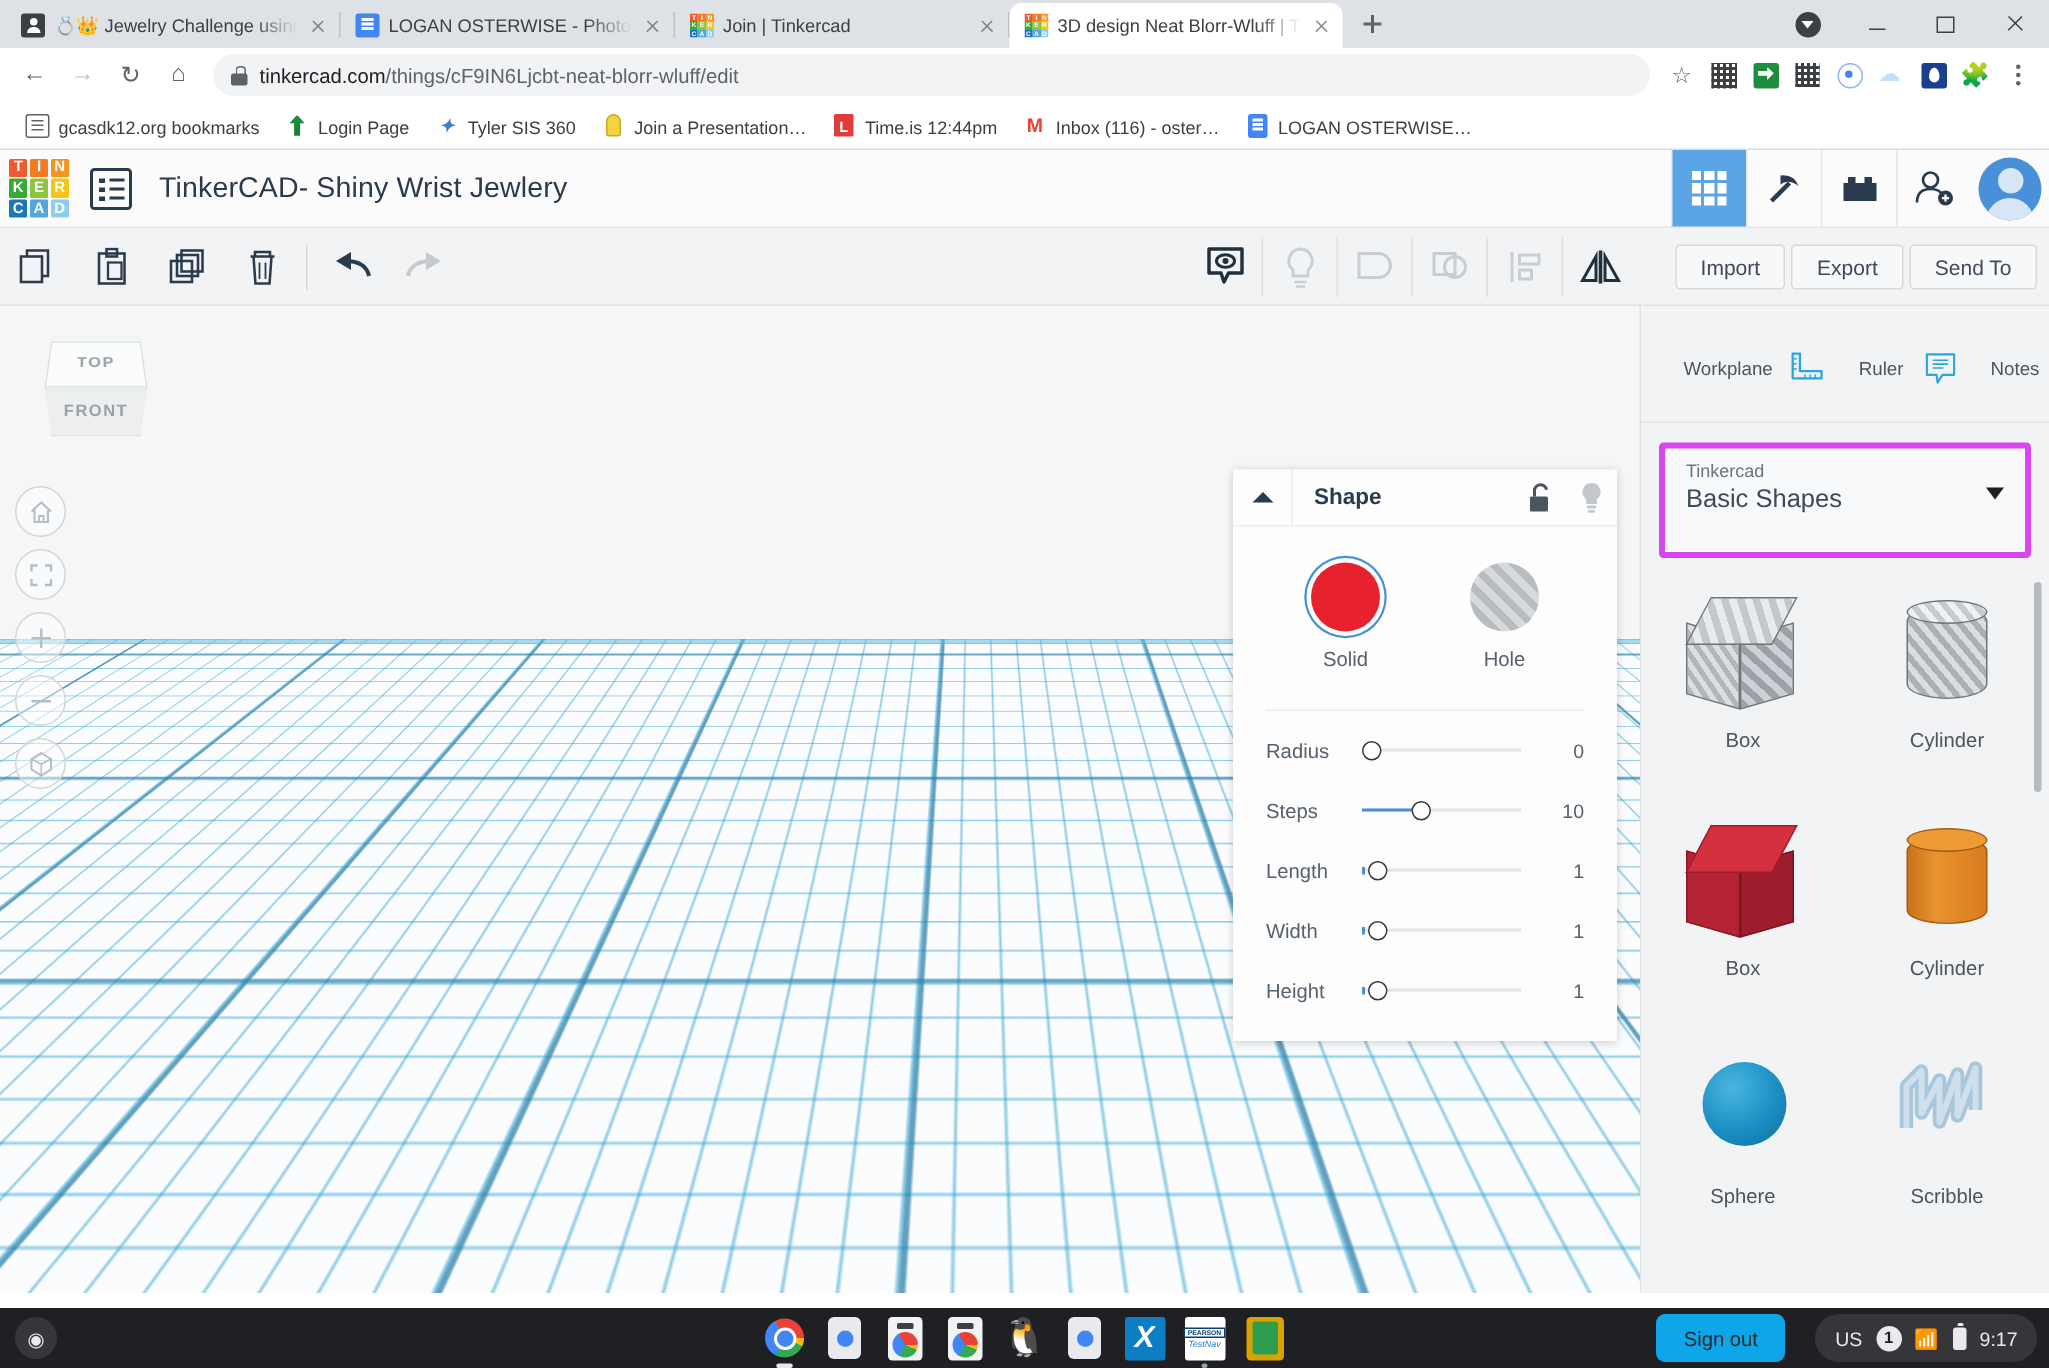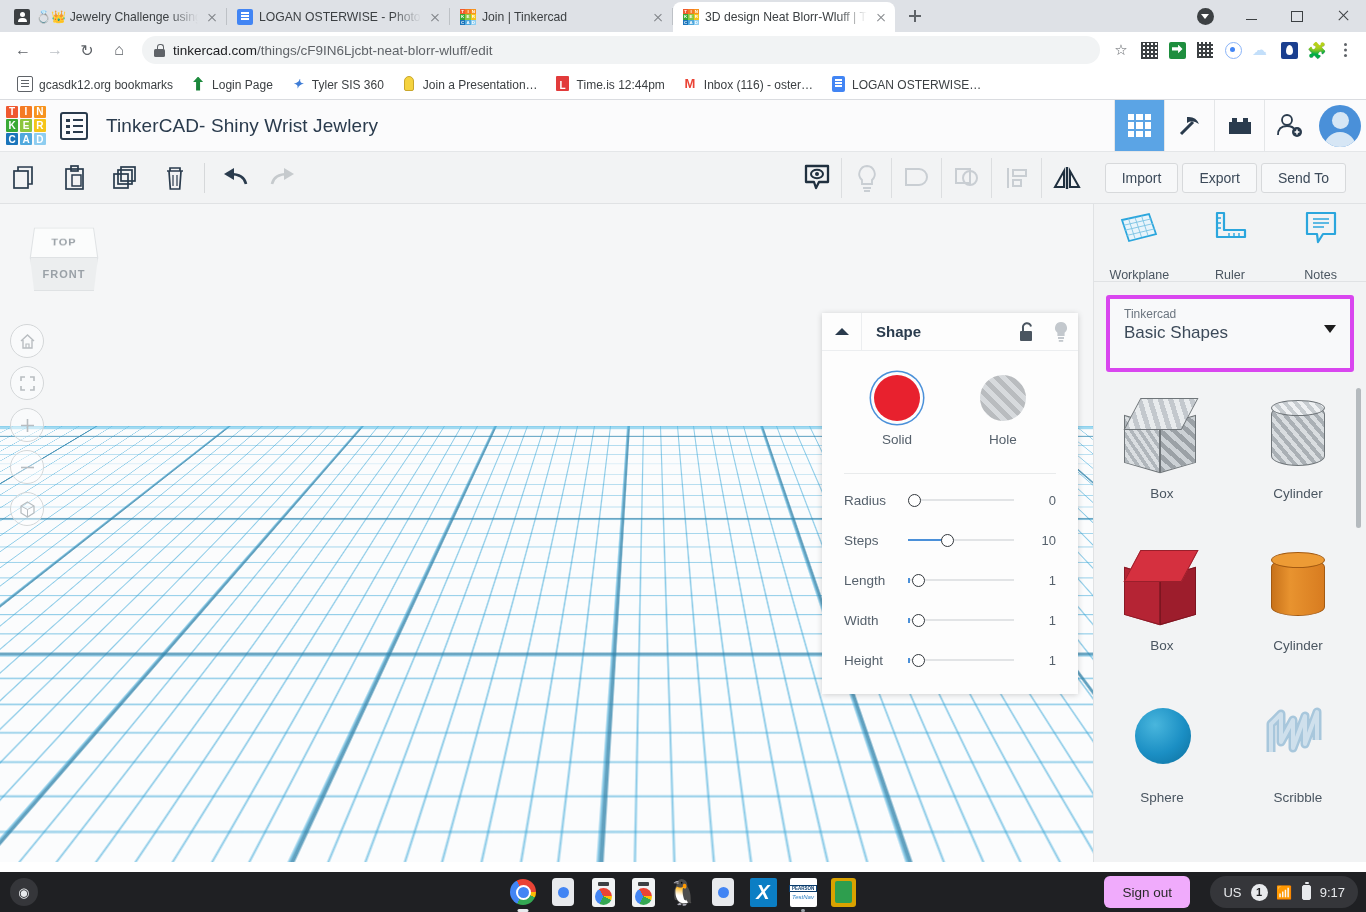--- a/index.html
+++ b/index.html
@@ -122,21 +122,21 @@
   .avatar { width:42px;height:42px;border-radius:50%;background:#4a90d9;position:relative;overflow:hidden;}
   .avatar::before{content:"";position:absolute;left:12.5px;top:7px;width:17px;height:17px;border-radius:50%;background:#d6e6f5;}
   .avatar::after{content:"";position:absolute;left:5px;top:27px;width:32px;height:22px;border-radius:16px 16px 0 0;background:#d6e6f5;}
 
   .tc-toolbar { height:52px; background:#f2f3f4; display:flex; align-items:center; position:relative; border-bottom:1px solid #e0e2e4;}
   .tb-ic { width:50px;height:52px;display:flex;align-items:center;justify-content:center;color:#2a3b4d; }
   .tb-sep { width:1px;height:30px;background:#d6d8da;margin:0 4px;}
   .tb-center { position:absolute; left:792px; top:0; height:52px; display:flex; align-items:center; }
   .tb-cell { width:50px;height:40px;display:flex;align-items:center;justify-content:center; border-right:1px solid #dcdee0;}
   .tb-cell:last-child { border-right:none; }
-  .tb-right { position:absolute; right:20px; top:0; height:52px; display:flex; align-items:center; gap:4px; }
+  .tb-right { position:absolute; right:8px; top:0; height:52px; display:flex; align-items:center; gap:4px; }
   .tb-btn { height:30px;padding:0 16px;background:#f7f8f9;border:1px solid #d7d9db;border-radius:3px;
             font-size:14px;color:#3c4a59;display:flex;align-items:center;justify-content:center;}
 
   
   #canvas { position:absolute; top:104px; left:0; width:1093px; height:658px; background:#f5f6f7; overflow:hidden;}
   .plane { position:absolute; left:-170px; top:222px; width:1640px; height:820px;
            background:
             repeating-linear-gradient(90deg, rgba(49,163,214,.55) 0 1px, transparent 1px 16.6px),
             repeating-linear-gradient(0deg, rgba(49,163,214,.5) 0 1px, transparent 1px 16.6px),
             #fbfcfd;
@@ -197,21 +197,21 @@
   .slider { flex:1; height:20px; position:relative; display:flex;align-items:center; margin-right:8px;}
   .slider .track { position:absolute; left:0; right:0; height:2px; background:#e2e4e6; }
   .slider .fill { position:absolute; left:0; height:2px; background:#4a90d9; }
   .slider .tick { position:absolute; width:2px;height:5px;background:#4a90d9; }
   .slider .knob { position:absolute; width:13px;height:13px;border-radius:50%;background:#fff;border:1.6px solid #33383d; }
   .sp-val { width:34px; text-align:right; font-size:13px; color:#56616c; }
 
   
   #sidebar { position:absolute; left:1093px; top:104px; width:273px; height:658px; background:#f2f3f4; border-left:1px solid #e0e2e4;}
   .sb-tools { height:78px; display:flex; align-items:center; justify-content:space-around; padding-top:6px; border-bottom:1px solid #e0e2e4;}
-  .sb-tool { display:flex;flex-direction:column;align-items:center;gap:22px;width:78px;}
+  .sb-tool { display:flex;flex-direction:row;align-items:center;gap:22px;width:78px;}
   .sb-tool span.lbl { font-size:12.5px; color:#4a5560; }
   .sb-dropdown { margin:13px 12px 10px; background:#f8f9fa; border:4px solid #d946ef; border-radius:3px; padding:8px 14px 25px; position:relative;}
   .sb-dd-sub { font-size:12px; color:#6b757f; }
   .sb-dd-main { font-size:17px; color:#3c4a59; margin-top:2px;}
   .sb-dd-arrow { position:absolute; right:14px; top:26px; width:0;height:0;border-left:6px solid transparent;border-right:6px solid transparent;border-top:8px solid #1d1d1d;}
   .sb-shapes { position:absolute; top:160px; left:0; right:0; bottom:0; overflow:hidden; padding-top:14px;}
   .sb-grid { display:grid; grid-template-columns:1fr 1fr; }
   .sb-item { height:152px; display:flex;flex-direction:column;align-items:center;justify-content:flex-start; padding-top:14px;}
   .sb-item .lbl { font-size:13.5px; color:#4a5560; margin-top:8px;text-align:right;}
   .sb-scroll { position:absolute; right:5px; top:24px; width:5px; height:140px; background:#b5babe; border-radius:3px;}
@@ -263,21 +263,21 @@
   .app-card .ch{width:17px;height:17px;border-radius:50%;margin-top:2px;
      background:conic-gradient(from -30deg,#ea4335 0 33%,#fbbc05 33% 40%,#34a853 40% 66%,#4285f4 66% 100%);}
   .lin-ic{font-size:25px;line-height:25px;}
   .x-ic{width:27px;height:29px;background:#0b7ec4;border-radius:2px;color:#fff;font-size:20px;font-weight:bold;
         display:flex;align-items:center;justify-content:center;font-style:italic;}
   .pear-ic{width:27px;height:29px;background:#fff;border-radius:2px;display:flex;flex-direction:column;align-items:center;justify-content:center;}
   .pear-ic .t{font-size:4.5px;color:#0b3d6e;font-weight:bold;border:1px solid #0b3d6e;padding:0 2px;}
   .pear-ic .b{font-size:6px;color:#2a7fc4;font-style:italic;margin-top:2px;}
   .green-ic{width:25px;height:29px;background:#d9a200;border-radius:3px;display:flex;align-items:center;justify-content:center;}
   .green-ic::after{content:"";width:17px;height:22px;background:#2e9e4e;border-radius:2px;}
-  .signout { position:absolute; right:176px; top:4px; height:32px; padding:0 18px; background:#f0abfc; border-radius:6px;
+  .signout { position:absolute; right:176px; top:4px; height:32px; padding:0 18px; background:#0ea5e9; border-radius:6px;
              display:flex;align-items:center; color:#2a2a2a; font-size:13.5px;}
   .status-tray { position:absolute; right:8px; top:4px; height:32px; padding:0 13px; background:#35363a; border-radius:16px;
                  display:flex;align-items:center;gap:9px;color:#e8eaed;font-size:13px;}
   .tray-badge { width:17px;height:17px;border-radius:50%;background:#e8eaed;color:#1f2023;font-size:11px;
                 display:flex;align-items:center;justify-content:center;font-weight:bold;}
   .wifi-ic { font-size:13px; }
   .batt-ic { width:9px;height:15px;border:1.6px solid #e8eaed;border-radius:2px;position:relative;background:#e8eaed;}
   .batt-ic::before{content:"";position:absolute;left:2px;top:-3.4px;width:4px;height:2px;background:#e8eaed;border-radius:1px;}
 </style>
 </head>

